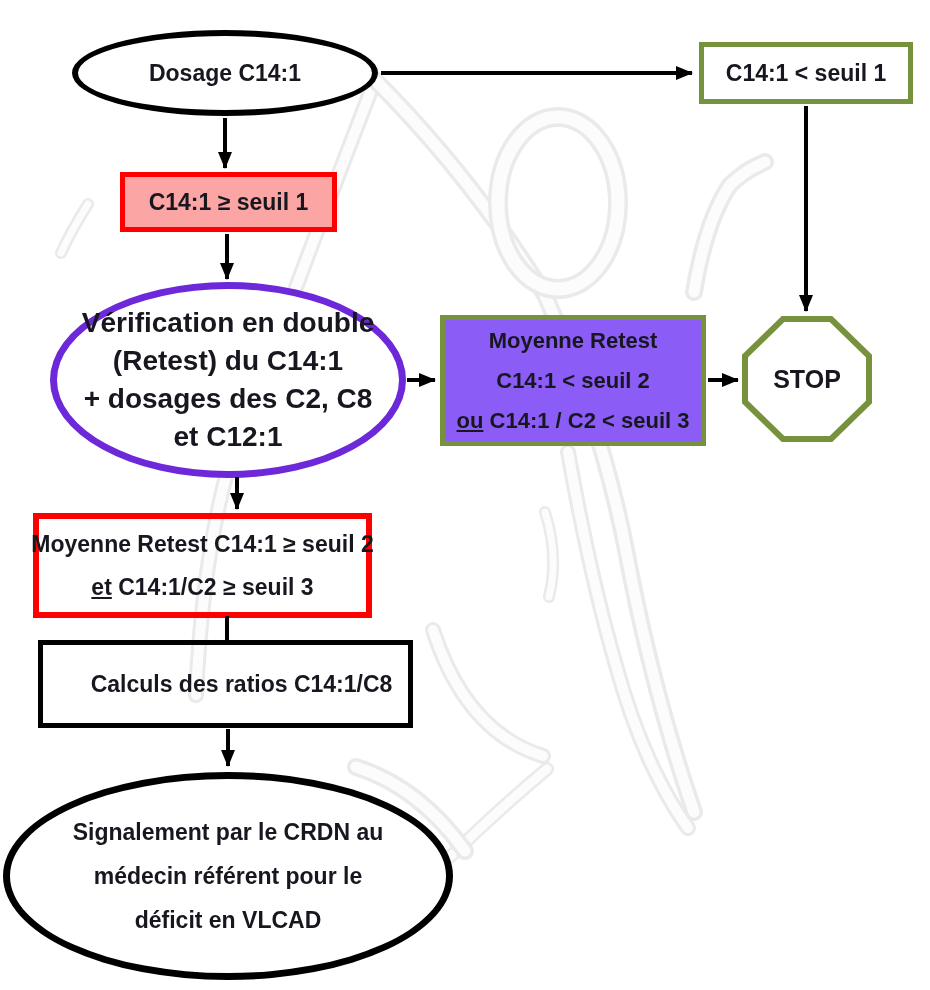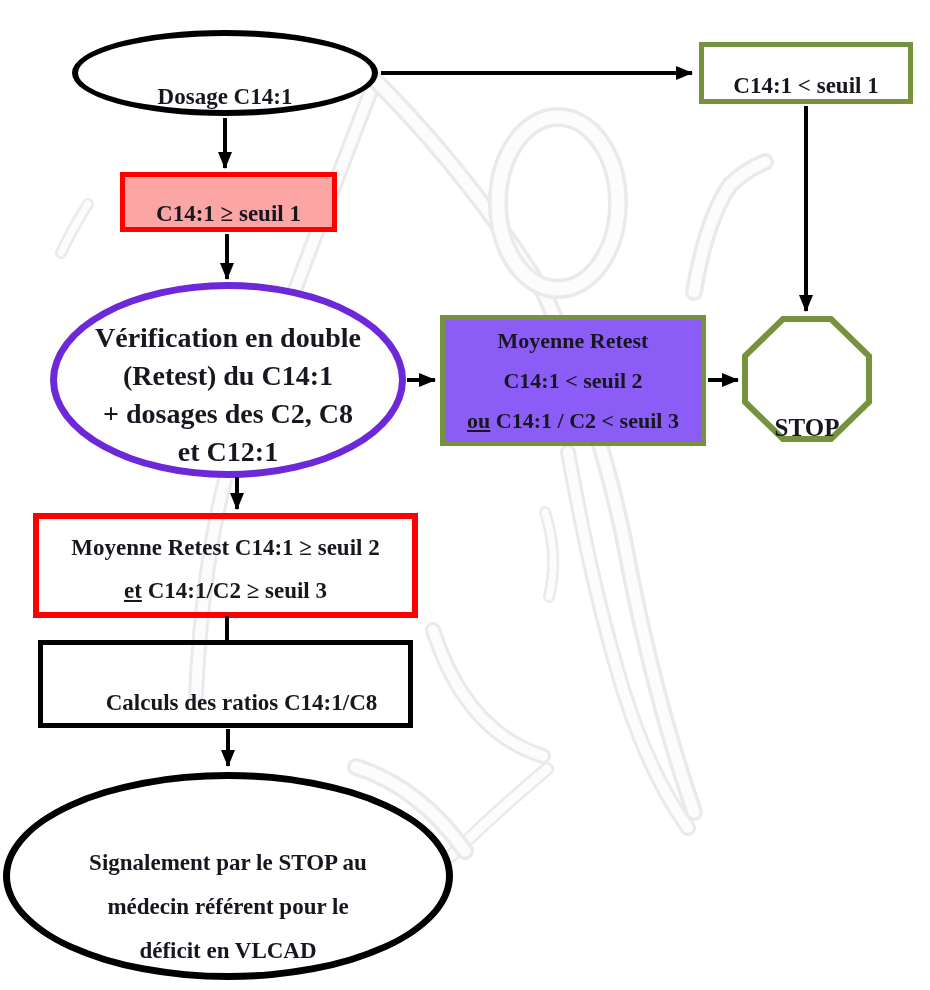--- a/index.html
+++ b/index.html
@@ -4,38 +4,38 @@
 <style>
   html,body { margin:0; padding:0; background:#ffffff; }
   .canvas {
     position:relative; width:930px; height:990px; background:#ffffff;
     font-family:"Liberation Sans", sans-serif; color:#17171F; overflow:hidden;
   }
   .layer { position:absolute; left:0; top:0; width:930px; height:990px; pointer-events:none; }
   #watermark { z-index:0; }
   .node {
     position:absolute; box-sizing:border-box; z-index:2;
-    display:flex; flex-direction:column; align-items:center; justify-content:flex-end;
-    text-align:center; font-weight:bold;font-family:Liberation Serif, serif;
+    display:flex; flex-direction:column; align-items:center; justify-content:center;
+    text-align:center; font-weight:bold;
   }
   .line { white-space:nowrap; }
   .uw { text-decoration:underline; }
   .ellipse { border-radius:50%; background:#ffffff; }
 
   #start   { left:72px;  top:30px;  width:306px; height:86px;  border:6px solid #000000; font-size:23px; }
   #neg1    { left:699px; top:42px;  width:214px; height:62px;  border:5px solid #76923C; font-size:23px; background:#ffffff; }
   #pos1    { left:120px; top:172px; width:217px; height:60px;  border:5px solid #FE0000; font-size:23px; background:#fca5a5; }
   #retest  { left:50px;  top:282px; width:356px; height:196px; border:7px solid #6d28d9; font-size:28px; }
   #retest .line { line-height:38px; }
   #neg2    { left:440px; top:315px; width:266px; height:131px; border:5px solid #76923C; font-size:22px; background:#8b5cf6; }
   #neg2 .line { line-height:40px; }
   #stop-octagon { left:742px; top:316px; width:130px; height:126px; background:transparent; }
   #stop-octagon svg { position:absolute; left:0; top:0; }
   #stop-octagon span { position:relative; font-size:25px; font-weight:bold; }
-  #pos2    { left:33px;  top:513px; width:385px; height:105px; border:6px solid #FE0000; font-size:23px; background:transparent; }
+  #pos2    { left:33px;  top:513px; width:339px; height:105px; border:6px solid #FE0000; font-size:23px; background:transparent; }
   #pos2 .line { line-height:43px; }
   #ratios  { left:38px;  top:640px; width:375px; height:88px;  border:5px solid #000000; font-size:23px; background:transparent;padding-left:32px; }
   #ratios .line { line-height:40px; }
   #report  { left:3px;   top:772px; width:450px; height:208px; border:7px solid #000000; font-size:23px; }
   #report .line { line-height:44px; }
 
   #arrows { z-index:3; }
   #arrows line { stroke:#000000; stroke-width:4; }
   .wm-base { fill:none; stroke:#EAEAEA; stroke-linecap:round; }
   .wm-top  { fill:none; stroke:#FCFCFC; stroke-linecap:round; }
@@ -105,21 +105,21 @@
   <div class="node" id="pos2">
     <div class="line">Moyenne Retest C14:1 ≥ seuil 2</div>
     <div class="line"><span class="uw">et</span><span> C14:1/C2 ≥ seuil 3</span></div>
   </div>
 
   <div class="node" id="ratios">
     <div class="line">Calculs des ratios C14:1/C8</div>
   </div>
 
   <div class="node ellipse" id="report">
-    <div class="line">Signalement par le STOP au</div>
+    <div class="line">Signalement par le CRDN au</div>
     <div class="line">médecin référent pour le</div>
     <div class="line">déficit en VLCAD</div>
   </div>
 
   <svg id="arrows" class="layer" viewBox="0 0 930 990" aria-hidden="true">
     <defs>
       <marker id="ah" markerUnits="userSpaceOnUse" markerWidth="20" markerHeight="18" refX="17" refY="8" orient="auto">
         <path d="M1,1 L18,8 L1,15 Z" fill="#000000"></path>
       </marker>
     </defs>

